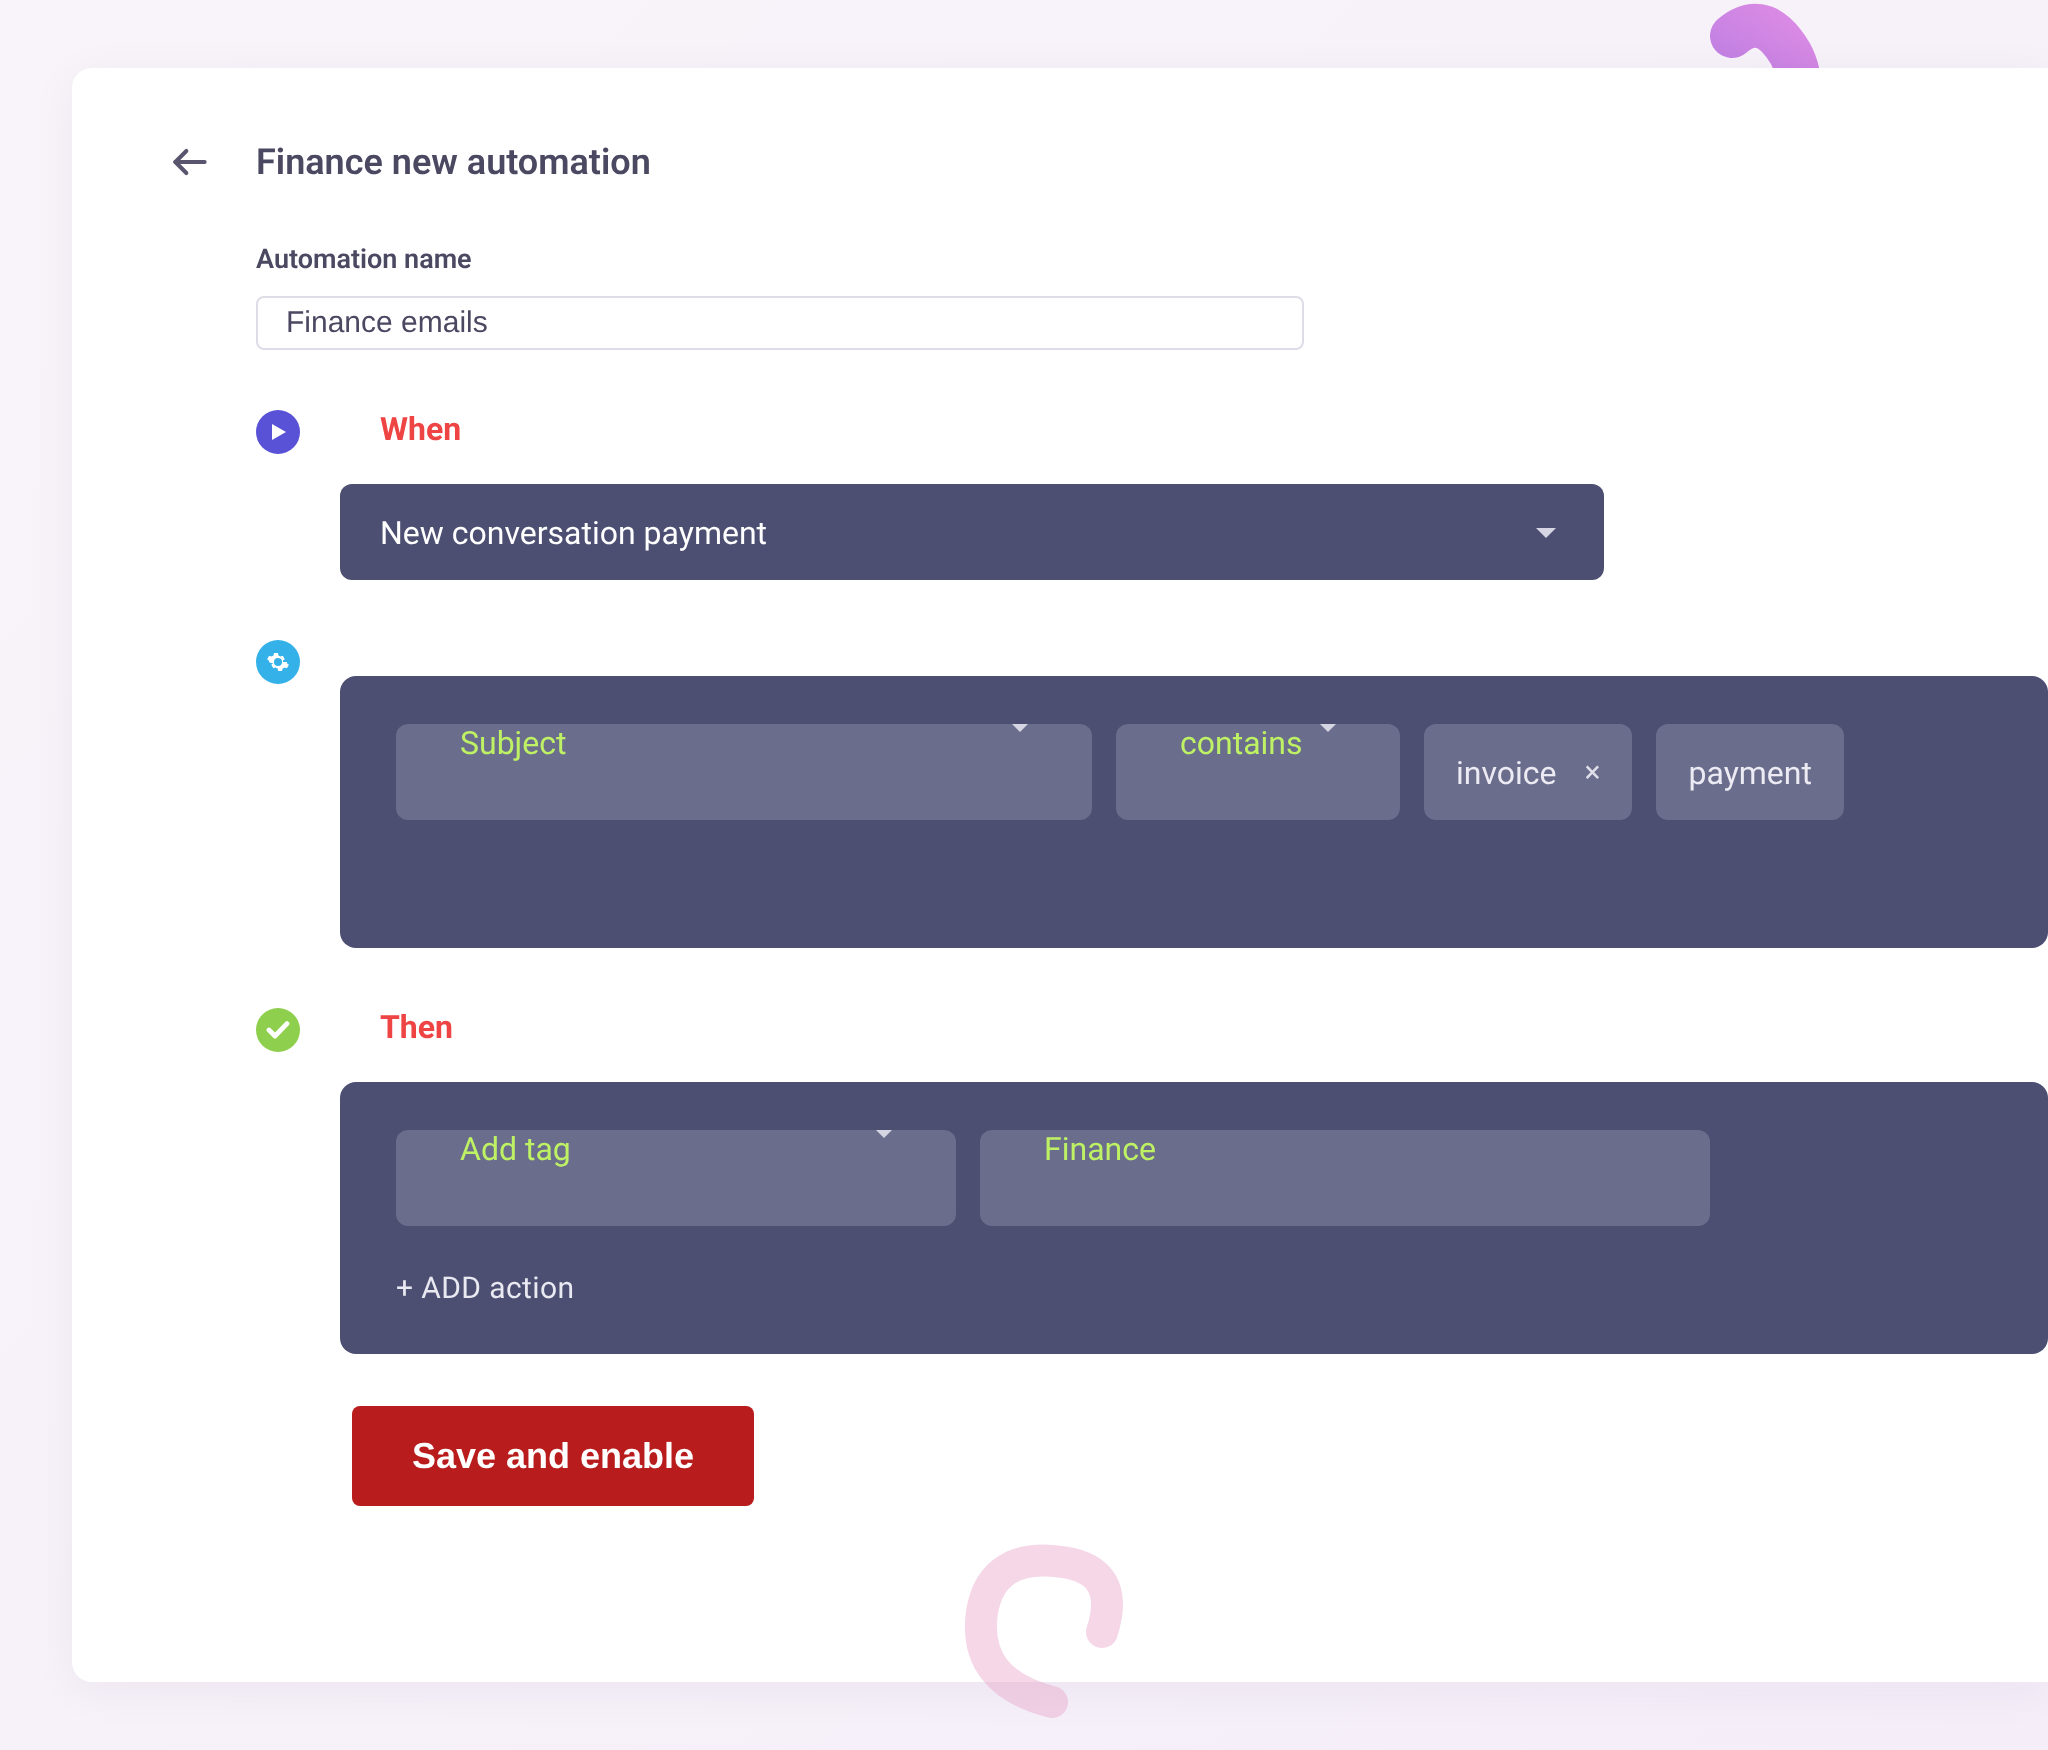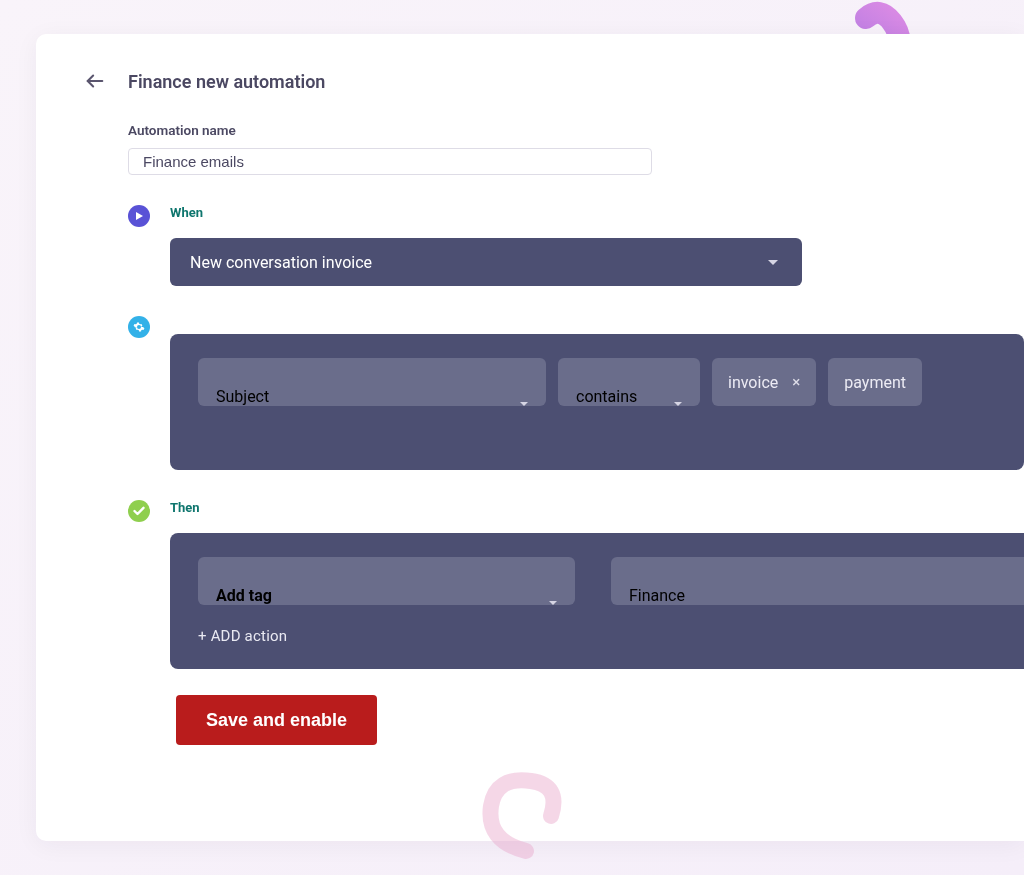--- a/index.html
+++ b/index.html
@@ -67,23 +67,24 @@
     border-radius: 50%;
     display: flex; align-items: center; justify-content: center;
     flex-shrink: 0;
     margin-top: 0;
   }
   .section-icon.play { background:#5952d6; }
   .section-icon.gear { background:#33b1e8; }
   .section-icon.check{ background:#8fcf4e; }
   .section-body { flex: 1; }
   .section-heading {
-    font-size: 13px;
+    font-size: 16px;
     font-weight: 700;
-    color: #0f766e;
+    color: #ef4444;
+    margin-left: 20px;
   }
   .when-select {
     margin-top: 18px;
     width: 632px;
     height: 48px;
     background: #4c4f72;
     border-radius: 6px;
     color: #ffffff;
     font-size: 16px;
     display: flex;
@@ -109,44 +110,44 @@
     border-radius: 8px;
     padding: 24px 0 24px 28px;
   }
   .panel.if { min-height: 136px; position: relative; }
   .row { display:flex; gap:12px; align-items:center; }
   .pill {
     height: 48px;
     background: #6a6d8b;
     border-radius: 6px;
     display:flex;
-    align-items:flex-end;
+    align-items:flex-start;
     justify-content:space-between;
-    padding: 0 18px;
-    color:#000000;
+    padding: 0 32px;
+    color:#bef264;
     font-size:16px;
     cursor:pointer;
   }
   .pill .label { white-space: nowrap; }
   .pill.subject { width: 348px; }
   .pill.contains{ width: 142px; }
   .tag {
     height:48px;
     background:#6a6d8b;
     border-radius:6px;
     display:flex;
     align-items:center;
     gap:14px;
     padding:0 16px;
     color:#ecebf4;
     font-size:16px;
   }
   .tag .x { cursor:pointer; font-size:15px; opacity:.9; }
-  .pill.action { width: 377px; font-weight: bold; }
-  .pill.value  { width: 492px; background:#6a6d8b; justify-content:flex-start;margin-left:24px; }
+  .pill.action { width: 280px; }
+  .pill.value  { width: 365px; background:#6a6d8b; justify-content:flex-start; }
   .add-action {
     margin-top: 22px;
     color:#e9e9f2;
     font-size:15px;
     letter-spacing:.2px;
     cursor:pointer;
   }
   .save-btn {
     margin-top: 26px;
     margin-left: 48px;
@@ -207,21 +208,21 @@
     
     <div class="section">
       <div class="section-icon play">
         <svg width="9" height="10" viewBox="0 0 9 10">
             <path d="M1 1 L8 5 L1 9 Z" fill="#ffffff"></path>
           </svg>
       </div>
       <div class="section-body">
         <div class="section-heading">When</div>
         <div class="when-select">
-          <span>New conversation invoice</span>
+          <span>New conversation payment</span>
           <span class="caret-down"></span>
         </div>
       </div>
     </div>
 
     
     <div class="section">
       <div class="section-icon gear">
         <svg width="12" height="12" viewBox="0 0 24 24" fill="#ffffff">
             <path d="M12 8a4 4 0 100 8 4 4 0 000-8zm9 4a7 7 0 01-.1 1.2l2 1.6-2 3.4-2.4-.8a7 7 0 01-2 1.2l-.4 2.5h-4l-.4-2.5a7 7 0 01-2-1.2l-2.4.8-2-3.4 2-1.6A7 7 0 013 12a7 7 0 01.1-1.2l-2-1.6 2-3.4 2.4.8a7 7 0 012-1.2L8 2.9h4l.4 2.5a7 7 0 012 1.2l2.4-.8 2 3.4-2 1.6c.1.4.2.8.2 1.2z"></path>

